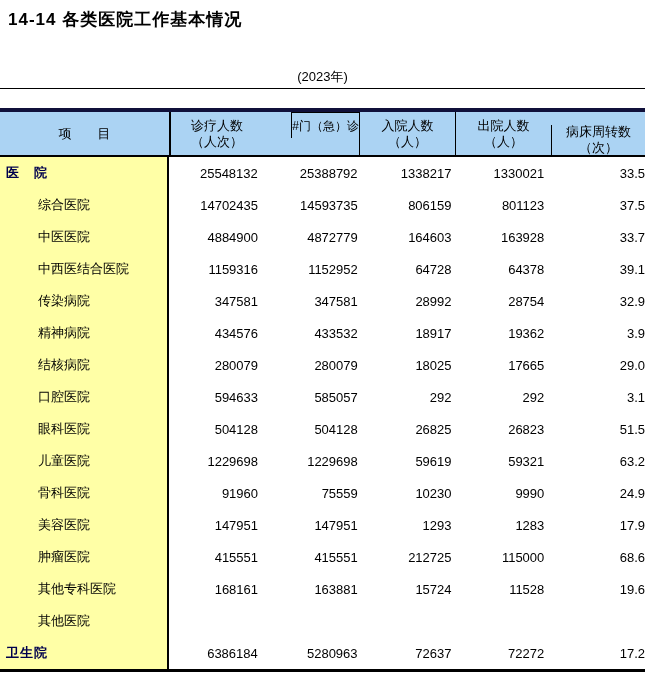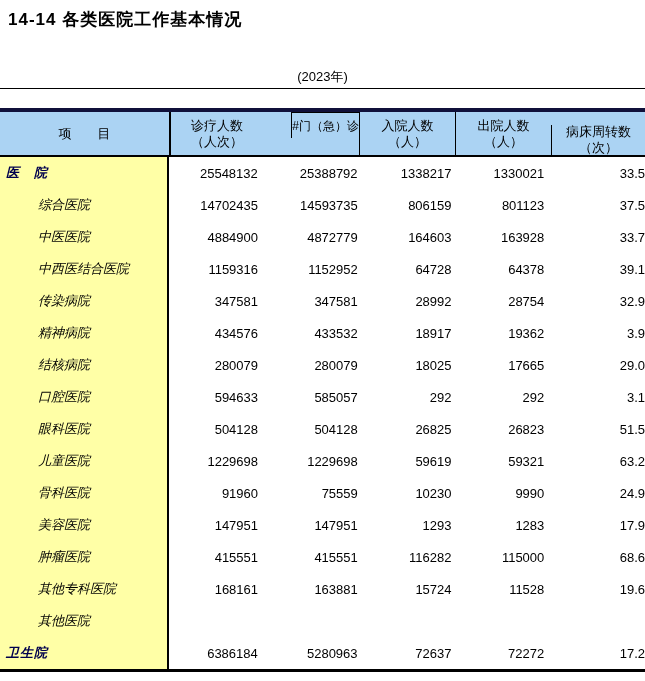--- a/index.html
+++ b/index.html
@@ -49,21 +49,21 @@
     height:26px;border-top:1px solid var(--grid);border-left:1px solid var(--grid);
     display:flex;align-items:center;justify-content:center;font-size:12px;
   }
   .c3,.c4{width:96px;border-left:1px solid var(--grid);}
   .c5{width:94px;border-left:1px solid var(--grid);margin-top:13px;}
   
   .row{display:flex;height:32px;font-size:13px;}
   .lbl{
     width:171px;height:100%;background:var(--stub-bg);
     border-right:2px solid var(--grid);
-    display:flex;align-items:center;padding-left:38px;font-style:italic;
+    display:flex;align-items:center;padding-left:38px;
   }
   .row.total .lbl{padding-left:6px;font-weight:bold;color:var(--total-text);letter-spacing:1px;}
   .v{display:flex;align-items:center;justify-content:flex-end;}
   .v1{width:92px;padding-right:10px;margin-left:8px;}
   .v2{width:96px;padding-right:5px;}
   .v3{width:96px;padding-right:6px;}
   .v4{width:96px;padding-right:8px;}
   .v5{width:94px;padding-right:0;}
 </style>
 </head>
@@ -196,21 +196,21 @@
       <div class="v v1">147951</div>
       <div class="v v2">147951</div>
       <div class="v v3">1293</div>
       <div class="v v4">1283</div>
       <div class="v v5">17.9</div>
     </div>
     <div class="row">
       <div class="lbl">肿瘤医院</div>
       <div class="v v1">415551</div>
       <div class="v v2">415551</div>
-      <div class="v v3">116282</div>
+      <div class="v v3">212725</div>
       <div class="v v4">115000</div>
       <div class="v v5">68.6</div>
     </div>
     <div class="row">
       <div class="lbl">其他专科医院</div>
       <div class="v v1">168161</div>
       <div class="v v2">163881</div>
       <div class="v v3">15724</div>
       <div class="v v4">11528</div>
       <div class="v v5">19.6</div>

